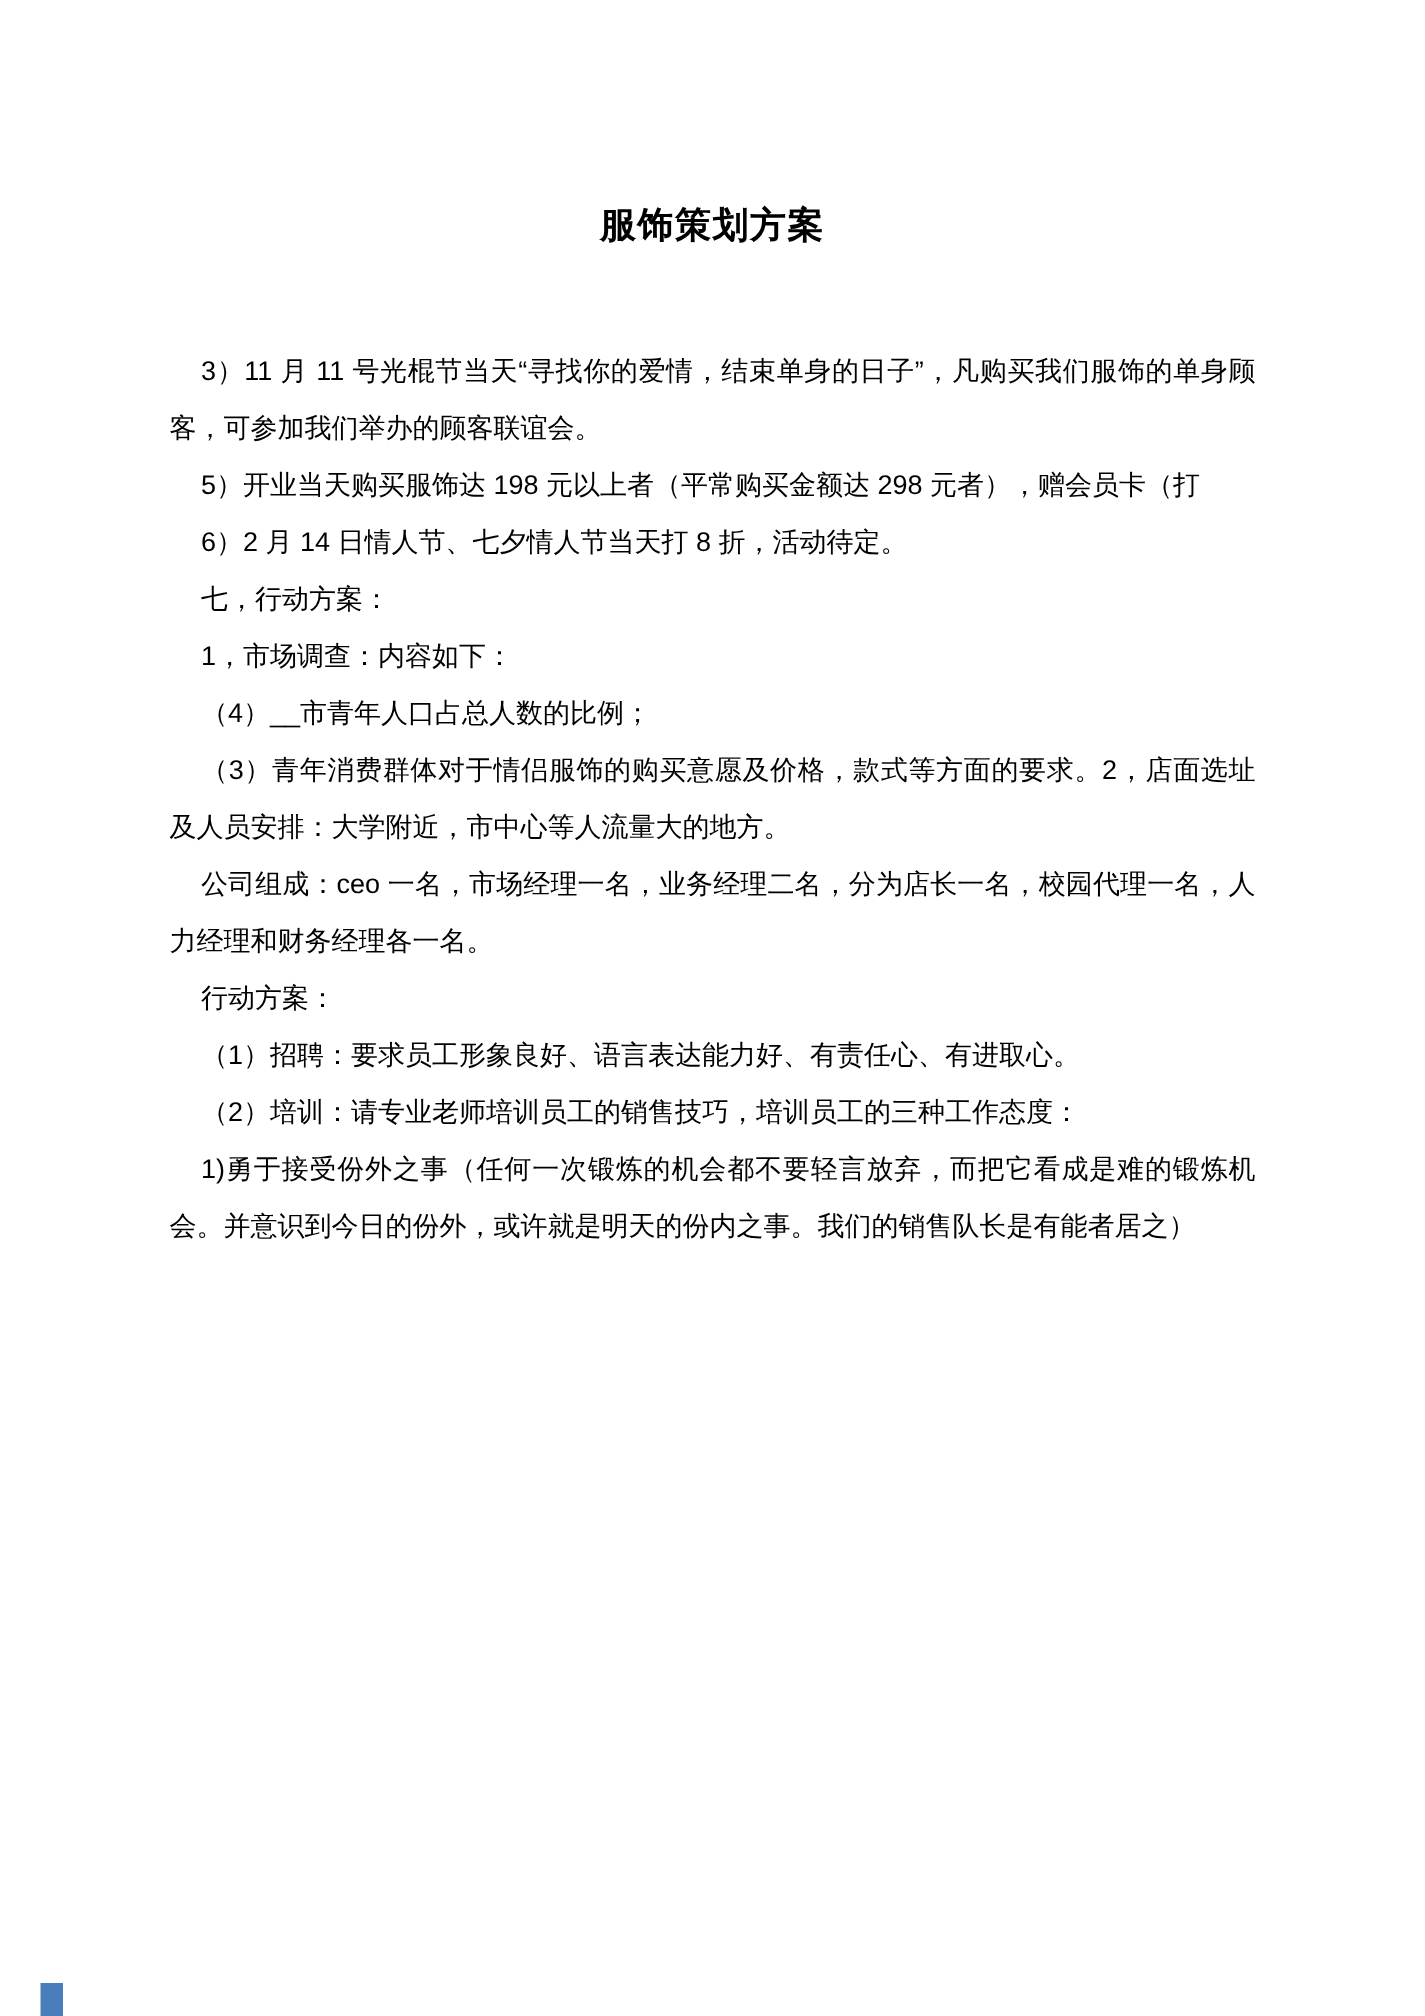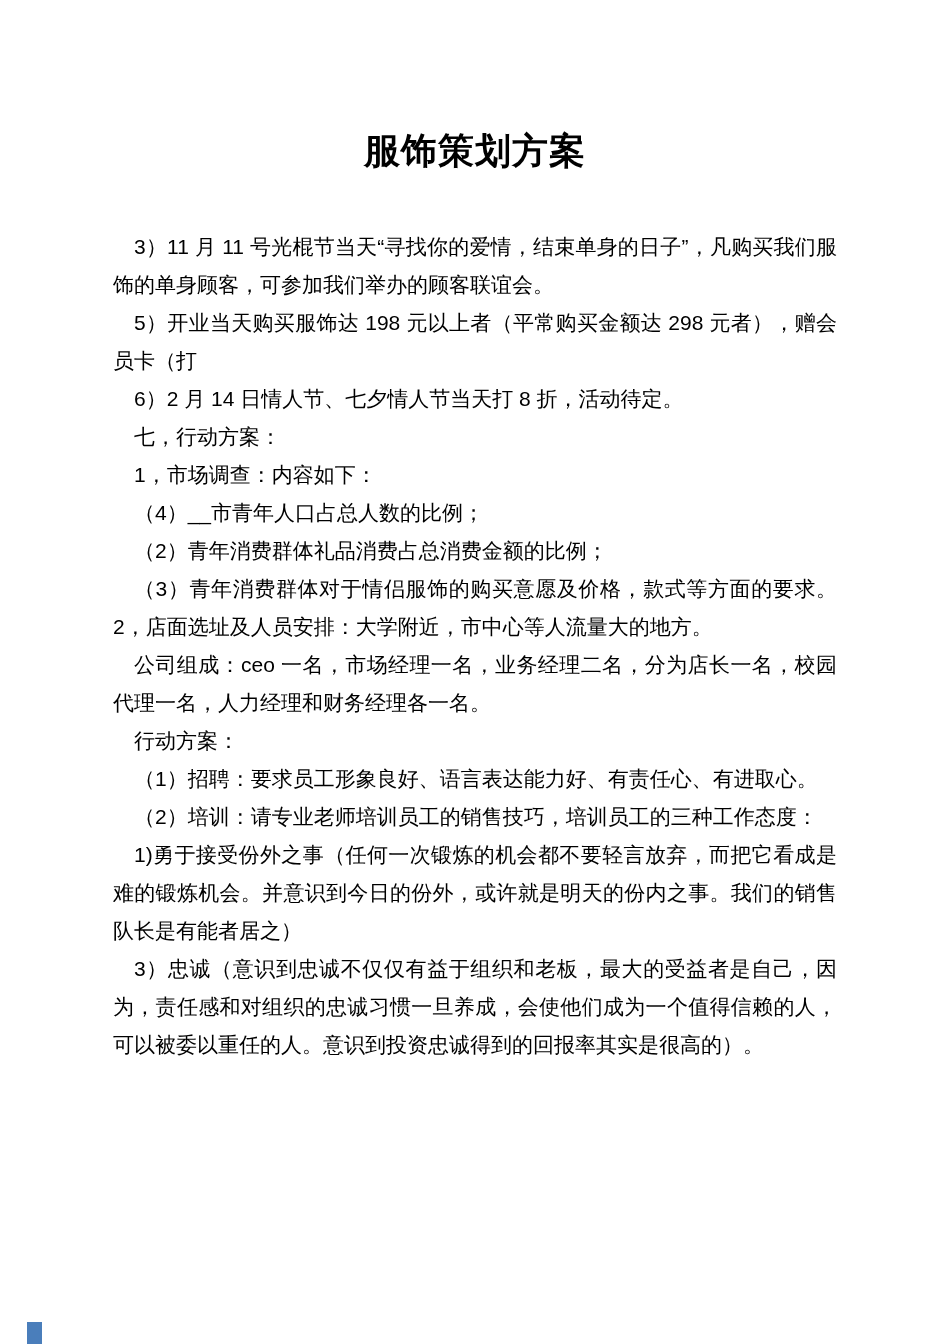--- a/index.html
+++ b/index.html
@@ -17,29 +17,29 @@
   }
   .page {
     width: 724px;
     margin: 0 auto;
     padding: 0 113px;
     box-sizing: content-box;
   }
   .doc-title {
     margin: 0;
     padding-top: 134px;
-    font-size: 36px;
+    font-size: 24px;
     line-height: 34px;
     font-weight: bold;
     text-align: center;
     letter-spacing: 1px;
   }
   .doc-body {
     margin-top: 60px;
-    font-size: 21px;
+    font-size: 18px;
     line-height: 38px;
     text-align: justify;
   }
   .doc-body p {
     margin: 0;
     text-indent: 21px;
     word-break: break-all;
   }
   .doc-body p.gap-before {
     margin-top: 38px;
@@ -58,24 +58,22 @@
 
 <div class="page">
   <h1 class="doc-title">服饰策划方案</h1>
   <div class="doc-body">
     <p>3）11 月 11 号光棍节当天“寻找你的爱情，结束单身的日子”，凡购买我们服饰的单身顾客，可参加我们举办的顾客联谊会。</p>
     <p>5）开业当天购买服饰达 198 元以上者（平常购买金额达 298 元者），赠会员卡（打</p>
     <p>6）2 月 14 日情人节、七夕情人节当天打 8 折，活动待定。</p>
     <p>七，行动方案：</p>
     <p>1，市场调查：内容如下：</p>
     <p>（4）__市青年人口占总人数的比例；</p>
-    <p>（2）青年消费群体礼品消费占总消费金额的比例；</p>
     <p>（3）青年消费群体对于情侣服饰的购买意愿及价格，款式等方面的要求。2，店面选址及人员安排：大学附近，市中心等人流量大的地方。</p>
     <p>公司组成：ceo 一名，市场经理一名，业务经理二名，分为店长一名，校园代理一名，人力经理和财务经理各一名。</p>
     <p>行动方案：</p>
     <p>（1）招聘：要求员工形象良好、语言表达能力好、有责任心、有进取心。</p>
     <p>（2）培训：请专业老师培训员工的销售技巧，培训员工的三种工作态度：</p>
     <p>1)勇于接受份外之事（任何一次锻炼的机会都不要轻言放弃，而把它看成是难的锻炼机会。并意识到今日的份外，或许就是明天的份内之事。我们的销售队长是有能者居之）</p>
-    <p>3）忠诚（意识到忠诚不仅仅有益于组织和老板，最大的受益者是自己，因为，责任感和对组织的忠诚习惯一旦养成，会使他们成为一个值得信赖的人，可以被委以重任的人。意识到投资忠诚得到的回报率其实是很高的）。</p>
   </div>
 </div>
 
 <div class="corner-watermark" style="background: rgb(74, 126, 187);"></div>
 
 </body></html>

